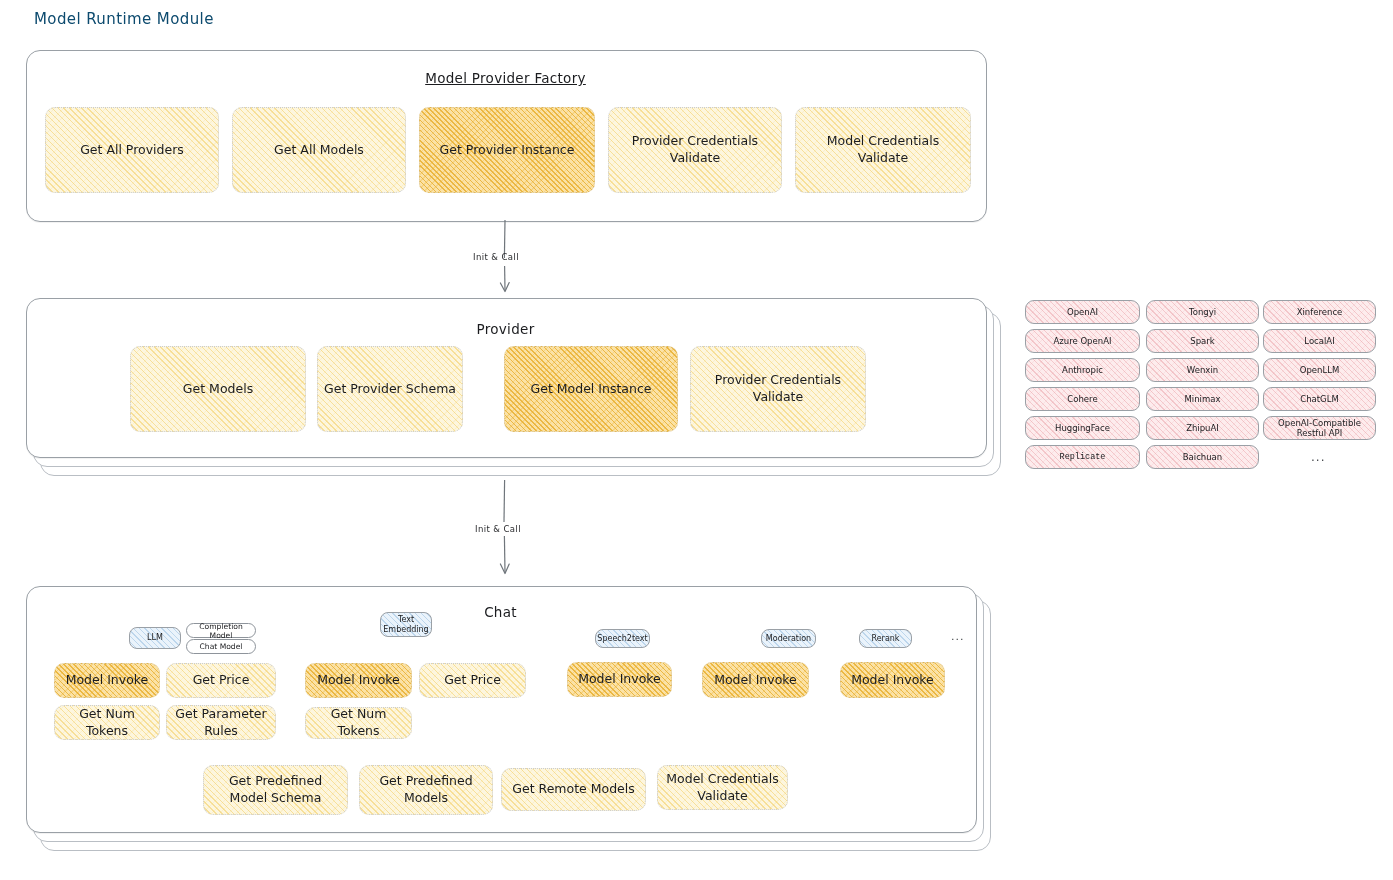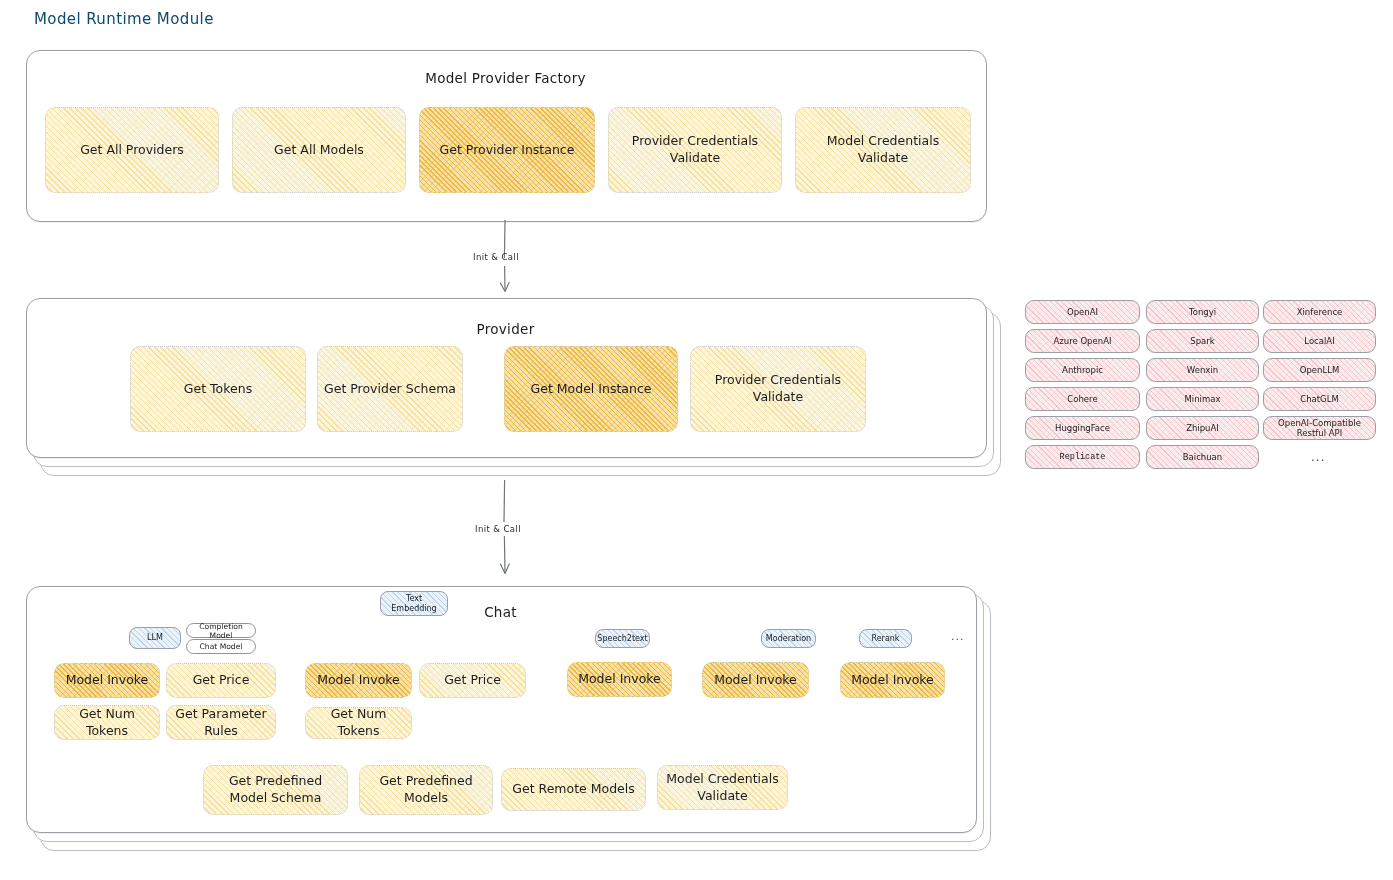--- a/index.html
+++ b/index.html
@@ -148,41 +148,41 @@
   }
 </style>
 </head>
 <body>
 
 <div class="canvas">
 
   <div class="page-title">Model Runtime Module</div>
 
   <div class="panel" style="left:26px;top:50px;width:959px;height:170px;"></div>
-  <div class="panel-title" style="left:26px;top:70px;width:959px;">Model Provider Factory</div>
+  <div class="panel-title" style="left:26px;top:70px;width:959px;text-decoration:underline;">Model Provider Factory</div>
 
   <div class="node" style="left:45px;top:107px;width:174px;height:86px;">Get All Providers</div>
   <div class="node" style="left:232px;top:107px;width:174px;height:86px;">Get All Models</div>
   <div class="node hl" style="left:419px;top:107px;width:176px;height:86px;">Get Provider Instance</div>
   <div class="node" style="left:608px;top:107px;width:174px;height:86px;">Provider Credentials Validate</div>
   <div class="node" style="left:795px;top:107px;width:176px;height:86px;">Model Credentials Validate</div>
 
   <svg class="arrow-svg" style="left:495px;top:220px;" width="20" height="78" viewBox="0 0 20 78">
     <path d="M10 0 L9.4 38" stroke="#6f757b" stroke-width="1.2" fill="none"></path>
     <path d="M9.6 46 L10 70" stroke="#6f757b" stroke-width="1.2" fill="none"></path>
     <path d="M5.4 63 L10 71.5 L14.2 62.6" stroke="#6f757b" stroke-width="1.2" fill="none" stroke-linecap="round" stroke-linejoin="round"></path>
   </svg>
   <div class="arrow-label" style="left:473px;top:252px;">Init &amp; Call</div>
 
   <div class="panel-shadow" style="left:40px;top:312px;width:959px;height:162px;"></div>
   <div class="panel-shadow" style="left:33px;top:305px;width:959px;height:160px;"></div>
   <div class="panel" style="left:26px;top:298px;width:959px;height:158px;"></div>
   <div class="panel-title" style="left:26px;top:321px;width:959px;text-align:center;">Provider</div>
 
-  <div class="node" style="left:130px;top:346px;width:176px;height:86px;">Get Tokens</div>
+  <div class="node" style="left:130px;top:346px;width:176px;height:86px;">Get Models</div>
   <div class="node" style="left:317px;top:346px;width:146px;height:86px;">Get Provider Schema</div>
   <div class="node hl" style="left:504px;top:346px;width:174px;height:86px;">Get Model Instance</div>
   <div class="node" style="left:690px;top:346px;width:176px;height:86px;">Provider Credentials Validate</div>
 
   <div class="prov" style="left:1025px;top:300px;width:115px;height:24px;">OpenAI</div>
   <div class="prov" style="left:1025px;top:329px;width:115px;height:24px;">Azure OpenAI</div>
   <div class="prov" style="left:1025px;top:358px;width:115px;height:24px;">Anthropic</div>
   <div class="prov" style="left:1025px;top:387px;width:115px;height:24px;border-radius:8px;">Cohere</div>
   <div class="prov" style="left:1025px;top:416px;width:115px;height:24px;">HuggingFace</div>
   <div class="prov" style="left:1025px;top:445px;width:115px;height:24px;font-family:Liberation Mono, monospace;">Replicate</div>
@@ -215,21 +215,21 @@
 
   <div class="mtype" style="left:129px;top:627px;width:52px;height:22px;">LLM</div>
   <div class="subchip" style="left:186px;top:623px;width:70px;height:15px;">Completion Model</div>
   <div class="subchip" style="left:186px;top:639px;width:70px;height:15px;">Chat Model</div>
 
   <div class="node hl" style="left:54px;top:663px;width:106px;height:35px;">Model Invoke</div>
   <div class="node" style="left:166px;top:663px;width:110px;height:35px;">Get Price</div>
   <div class="node" style="left:54px;top:705px;width:106px;height:35px;">Get Num Tokens</div>
   <div class="node" style="left:166px;top:705px;width:110px;height:35px;">Get Parameter Rules</div>
 
-  <div class="mtype" style="left:380px;top:591px;width:68px;height:25px;">Text Embedding</div>
+  <div class="mtype" style="left:380px;top:612px;width:52px;height:25px;">Text Embedding</div>
 
   <div class="node hl" style="left:305px;top:663px;width:107px;height:35px;">Model Invoke</div>
   <div class="node" style="left:419px;top:663px;width:107px;height:35px;">Get Price</div>
   <div class="node" style="left:305px;top:707px;width:107px;height:32px;">Get Num Tokens</div>
 
   <div class="mtype" style="left:595px;top:629px;width:55px;height:19px;">Speech2text</div>
   <div class="node hl" style="left:567px;top:662px;width:105px;height:35px;">Model Invoke</div>
 
   <div class="mtype" style="left:729px;top:629px;width:55px;height:19px;margin-left:32px;">Moderation</div>
   <div class="node hl" style="left:702px;top:662px;width:107px;height:36px;">Model Invoke</div>

